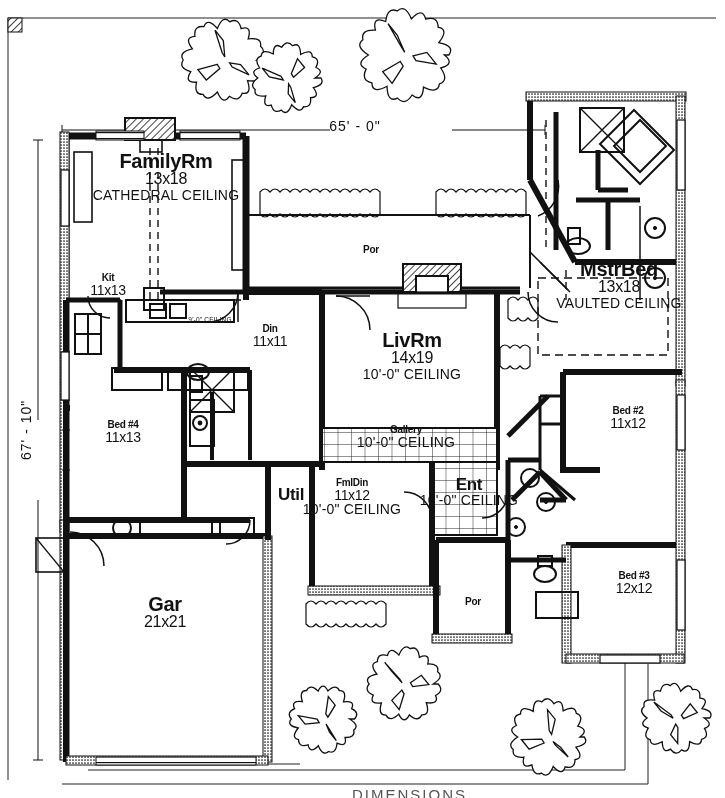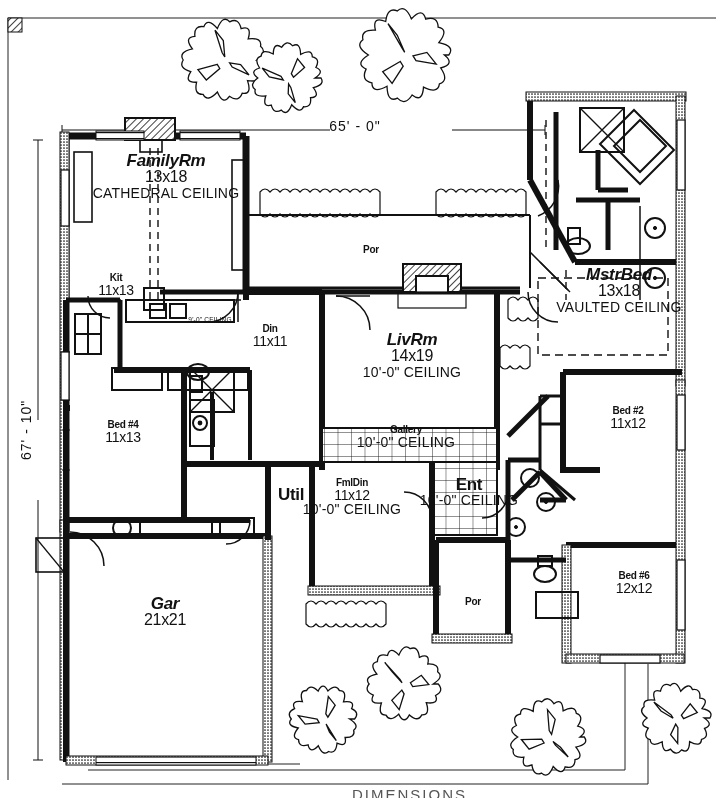--- a/index.html
+++ b/index.html
@@ -3,21 +3,21 @@
 <meta charset="utf-8">
 <style>
   html,body{margin:0;padding:0;background:#ffffff;}
   body{width:725px;height:798px;font-family:"Liberation Sans",sans-serif;color:#111;}
   #plan{position:relative;width:725px;height:798px;overflow:hidden;background:#fff;}
   .lyr{position:absolute;left:0;top:0;width:725px;height:798px;}
   .lbl{position:absolute;text-align:center;white-space:nowrap;line-height:1.02;}
   .rm-name{font-weight:bold;letter-spacing:-0.3px;}
   .rm-dim{font-weight:normal;letter-spacing:-0.3px;}
   .rm-ceil{font-size:14px;letter-spacing:0.2px;font-weight:normal;}
-  .sz-lg .rm-name{font-size:17px;font-style:italic;}
+  .sz-lg .rm-name{font-size:20px;}
   .sz-lg .rm-dim{font-size:16px;}
   .sz-md .rm-name{font-size:10px;}
   .sz-md .rm-dim{font-size:14px;}
   .sz-sm .rm-name{font-size:17px;}
   .sz-xs .rm-ceil{font-size:6.5px;}
   .dimlabel{position:absolute;font-size:14px;letter-spacing:1px;white-space:nowrap;}
   .dimlabel.vert{transform:rotate(-90deg);transform-origin:left top;}
   .bottomcut{position:absolute;font-size:15px;letter-spacing:2px;white-space:nowrap;color:#555;overflow:hidden;height:14px;}
 </style>
 </head>
@@ -373,21 +373,21 @@
       </g>
   </svg>
 
   <div class="lyr">
     <div id="room-labels">
         <div class="lbl sz-lg" style="left: 166px; top: 176px; transform: translate(-50%, -50%);">
           <div class="rm-name">FamilyRm</div>
           <div class="rm-dim">13x18</div>
           <div class="rm-ceil">CATHEDRAL CEILING</div>
         </div>
-        <div class="lbl sz-md" style="left: 116px; top: 285px; transform: translate(-50%, -50%);">
+        <div class="lbl sz-md" style="left: 108px; top: 285px; transform: translate(-50%, -50%);">
           <div class="rm-name">Kit</div>
           <div class="rm-dim">11x13</div>
         </div>
         <div class="lbl sz-xs" style="left: 210px; top: 320px; transform: translate(-50%, -50%);">
           <div class="rm-ceil">9'-0" CEILING</div>
         </div>
         <div class="lbl sz-md" style="left: 270px; top: 336px; transform: translate(-50%, -50%);">
           <div class="rm-name">Din</div>
           <div class="rm-dim">11x11</div>
         </div>
@@ -413,31 +413,31 @@
           <div class="rm-name">Util</div>
         </div>
         <div class="lbl sz-lg" style="left: 165px; top: 612px; transform: translate(-50%, -50%);">
           <div class="rm-name">Gar</div>
           <div class="rm-dim">21x21</div>
         </div>
         <div class="lbl sz-md" style="left: 123px; top: 432px; transform: translate(-50%, -50%);">
           <div class="rm-name">Bed #4</div>
           <div class="rm-dim">11x13</div>
         </div>
-        <div class="lbl sz-lg" style="left: 619px; top: 290px; transform: translate(-50%, -50%); text-align: center;">
+        <div class="lbl sz-lg" style="left: 619px; top: 284px; transform: translate(-50%, -50%); text-align: center;">
           <div class="rm-name">MstrBed</div>
           <div class="rm-dim">13x18</div>
           <div class="rm-ceil">VAULTED CEILING</div>
         </div>
         <div class="lbl sz-md" style="left: 628px; top: 418px; transform: translate(-50%, -50%);">
           <div class="rm-name">Bed #2</div>
           <div class="rm-dim">11x12</div>
         </div>
         <div class="lbl sz-md" style="left: 634px; top: 583px; transform: translate(-50%, -50%);">
-          <div class="rm-name">Bed #6</div>
+          <div class="rm-name">Bed #3</div>
           <div class="rm-dim">12x12</div>
         </div>
         <div class="lbl sz-md" style="left: 371px; top: 250px; transform: translate(-50%, -50%);">
           <div class="rm-name">Por</div>
         </div>
         <div class="lbl sz-md" style="left: 473px; top: 602px; transform: translate(-50%, -50%);">
           <div class="rm-name">Por</div>
         </div>
       </div>
 

